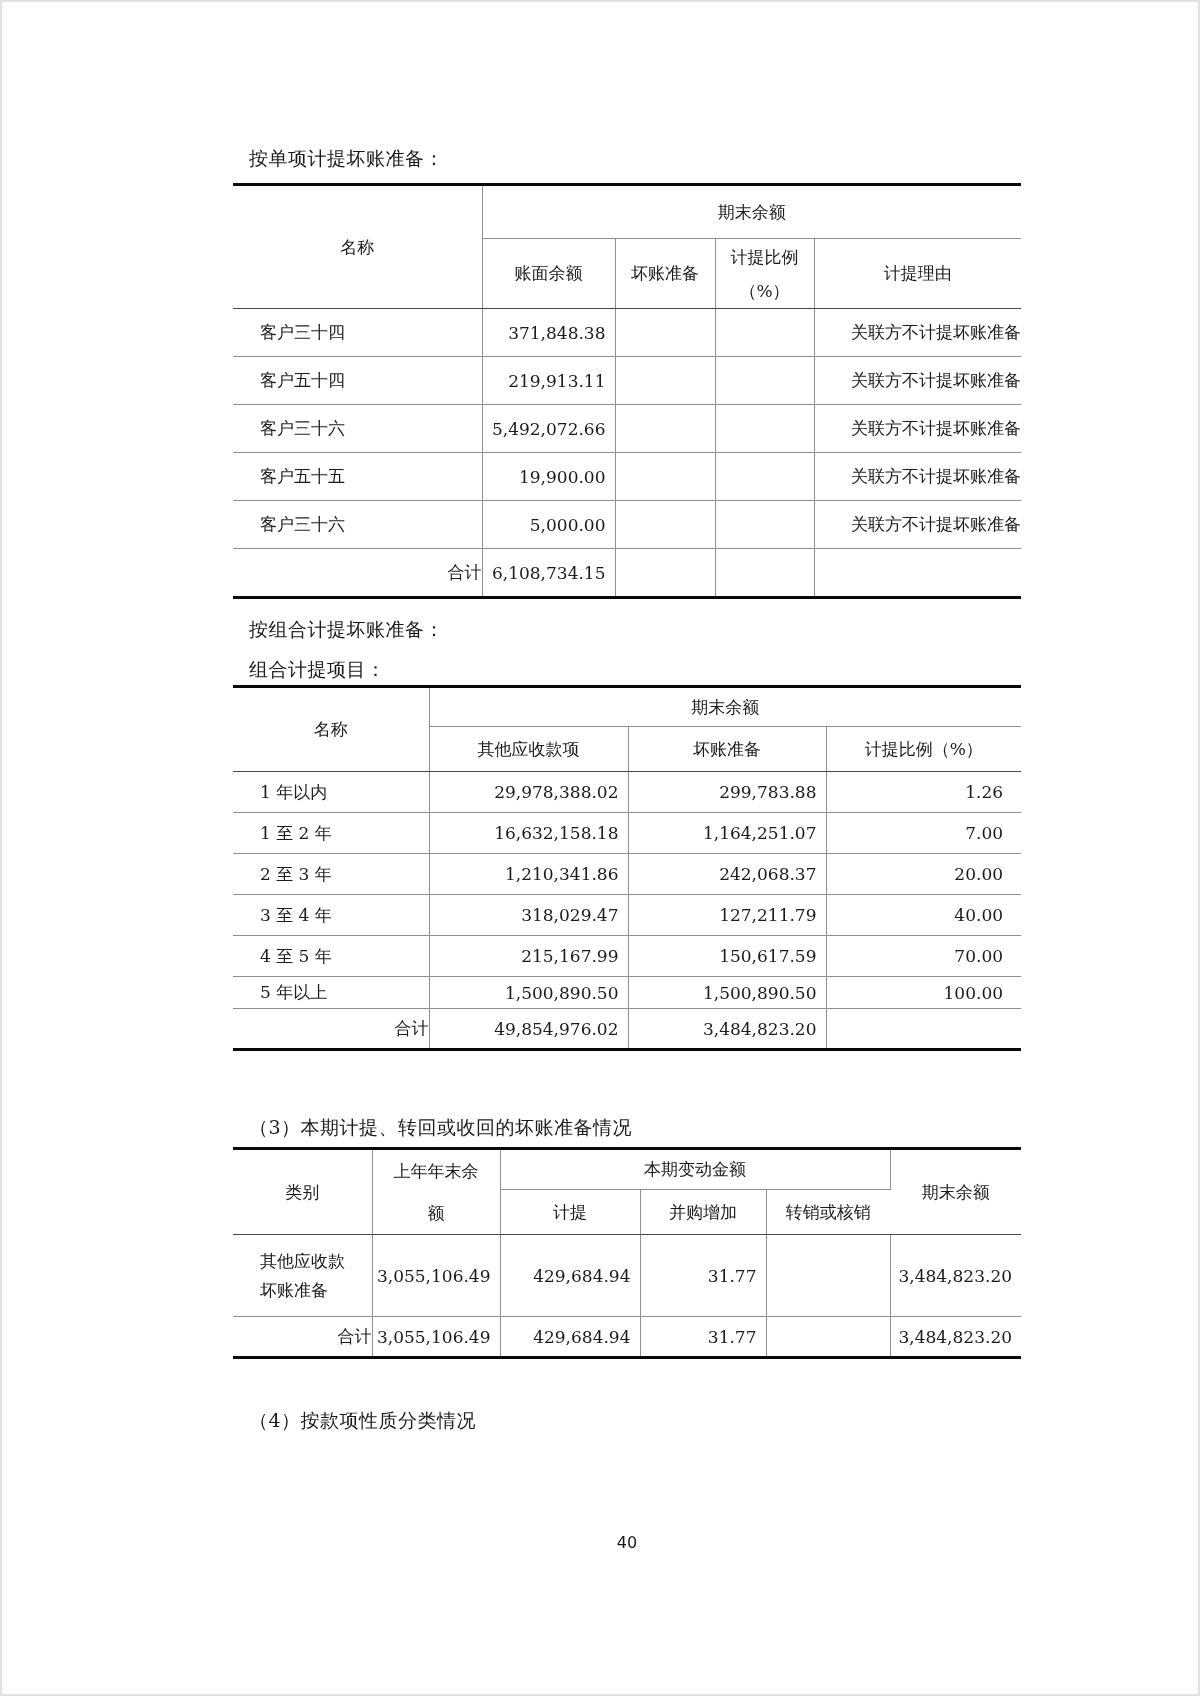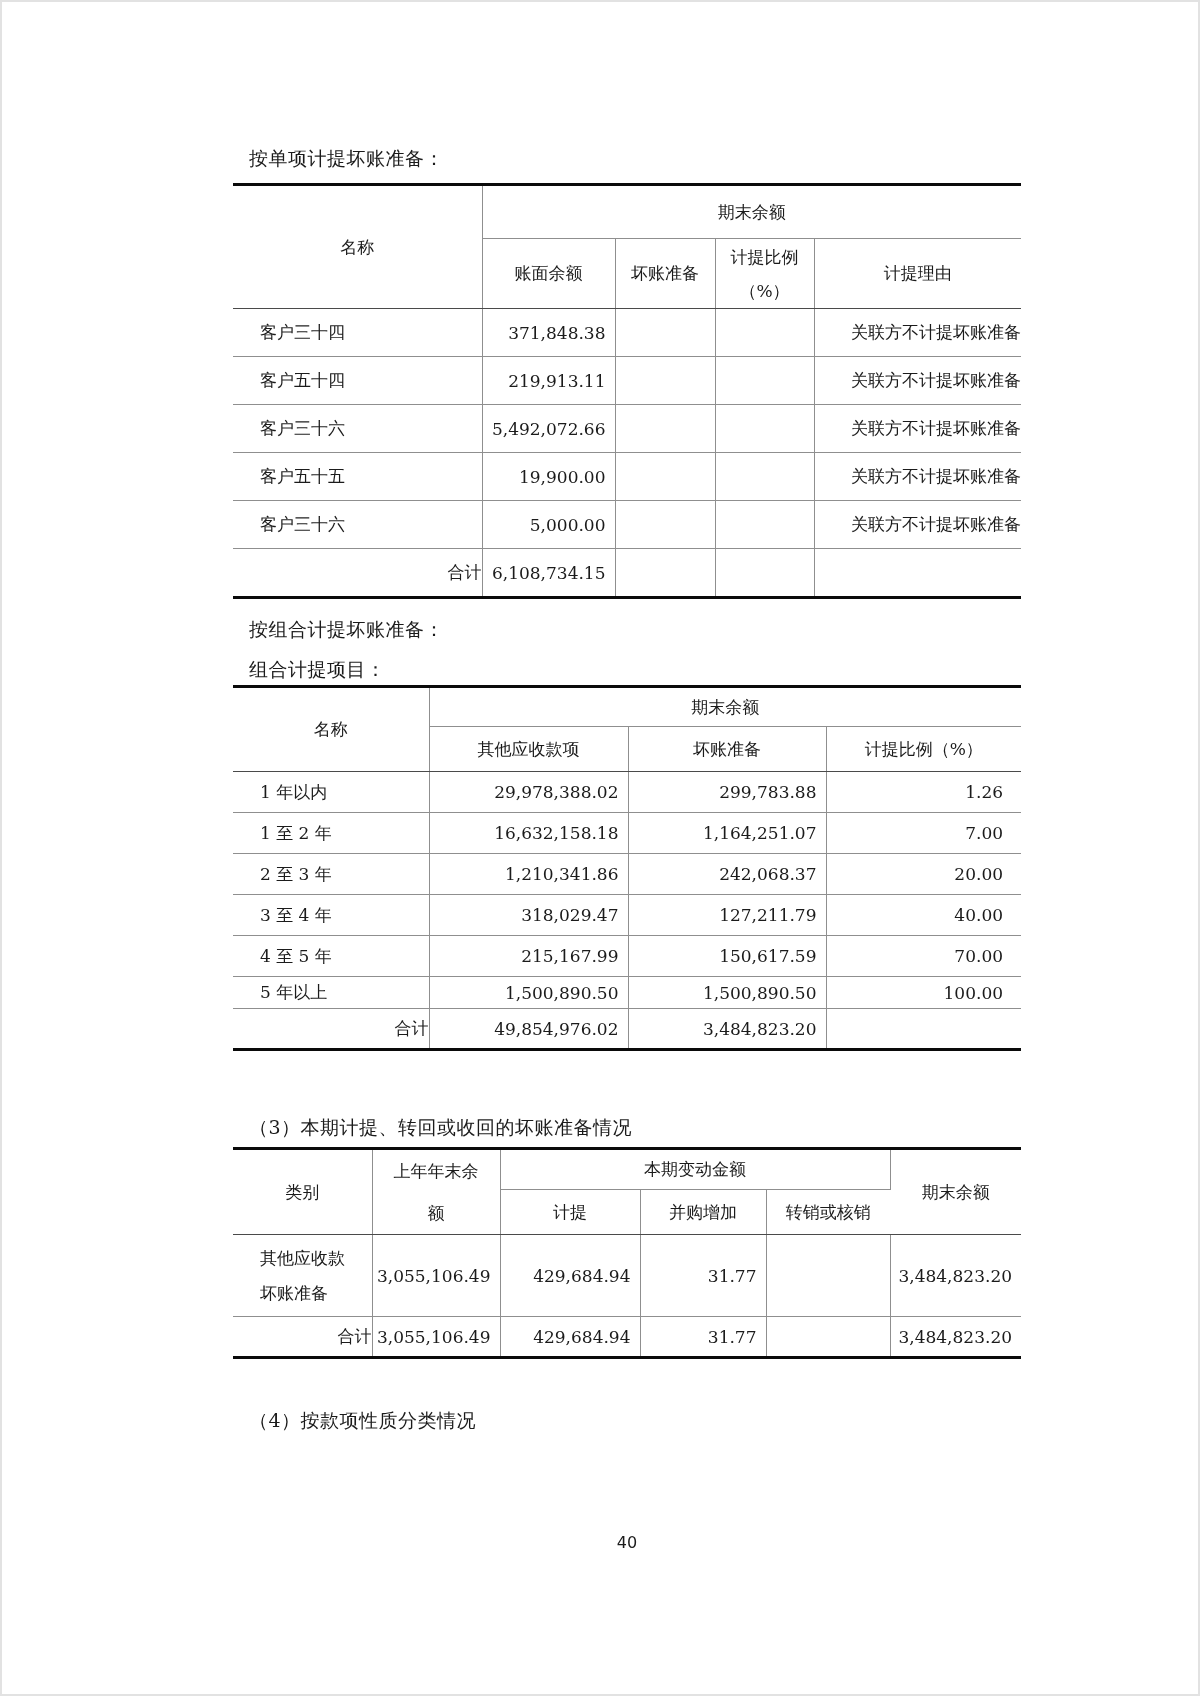--- a/index.html
+++ b/index.html
@@ -18,21 +18,21 @@
   thead td{text-align:center;border-bottom:1.6px solid #4a4a4a;}
   thead td.mid{border-bottom:1px solid #8f8f8f;}
   tbody td{border-bottom:1px solid #8f8f8f;}
   tbody tr:last-child td{border-bottom:none;}
   .name{text-align:left;padding-left:27px;}
   .num{text-align:right;padding-right:9px;}
   .ratio{text-align:right;padding-right:18px;}
   .center{text-align:right;}
   .two-line div{line-height:34px;}
   .wrap-center{width:92px;margin:0 auto;line-height:42px;text-align:center;}
-  .wrap-left{width:96px;margin-left:27px;line-height:35px;text-align:left;}
+  .wrap-left{width:96px;margin-left:27px;line-height:29px;text-align:left;}
   .pagenum{position:absolute;left:0;width:788px;text-align:center;font-size:16px;
            font-family:"DejaVu Sans","Liberation Sans",sans-serif;}
 </style>
 </head>
 <body>
 
 <div class="doc">
   <div class="content">
 
     <div class="hd" style="top:146px;">按单项计提坏账准备：</div>

